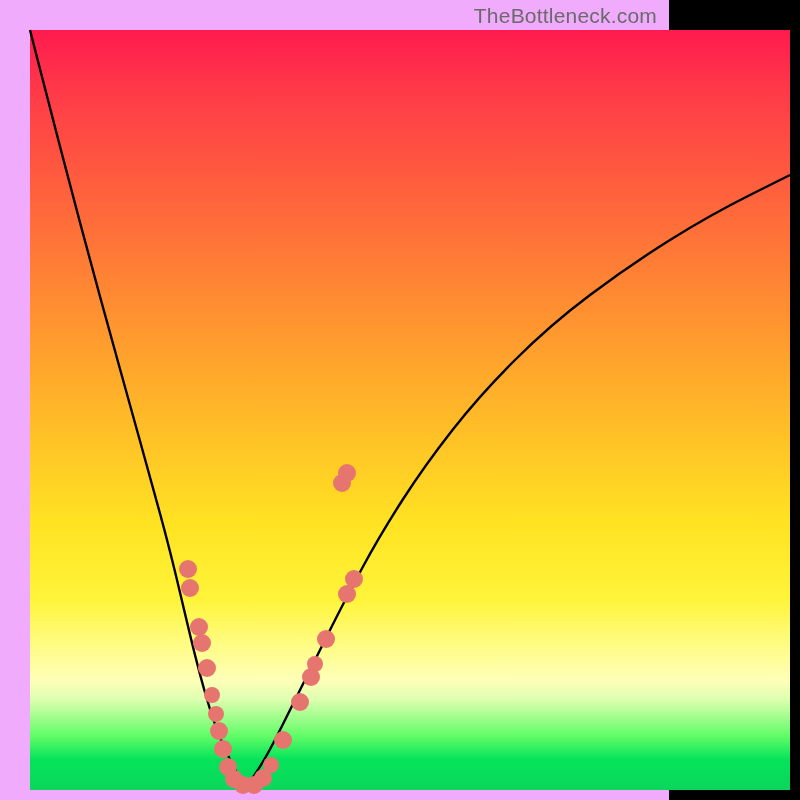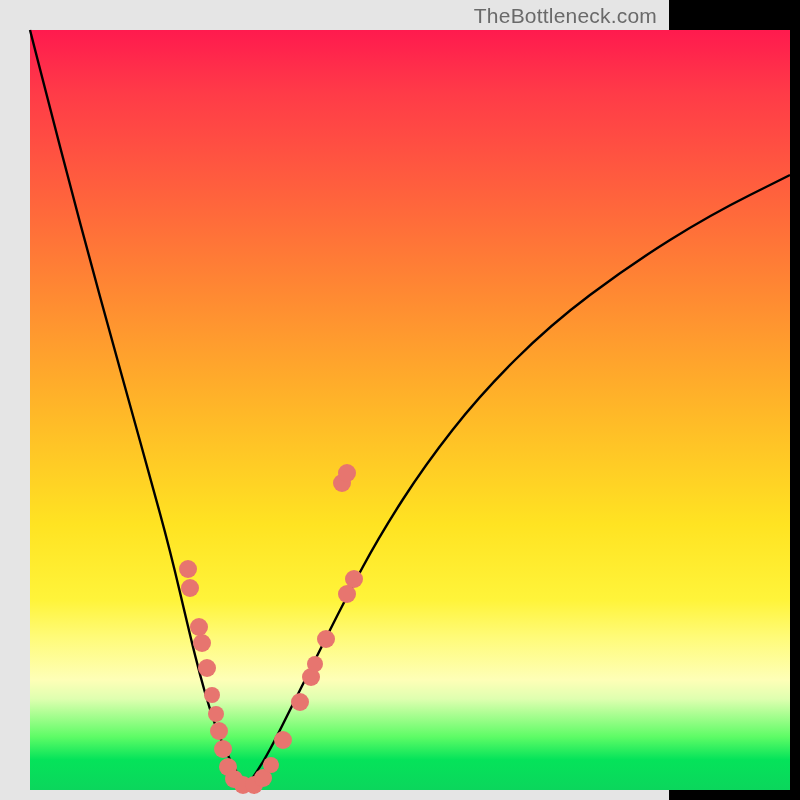--- a/index.html
+++ b/index.html
@@ -8,21 +8,21 @@
     width: 800px;
     height: 800px;
     overflow: hidden;
     background: #000;
     font-family: Arial, Helvetica, sans-serif;
   }
   .frame {
     position: absolute;
     left: 0; top: 0;
     width: 669px; height: 800px;
-    background: #e5e5e5;
+    background: #f0abfc;
   }
   .plot {
     position: absolute;
     left: 30px;
     top: 30px;
     width: 760px;
     height: 760px;
     
     background: linear-gradient(
       to bottom,

